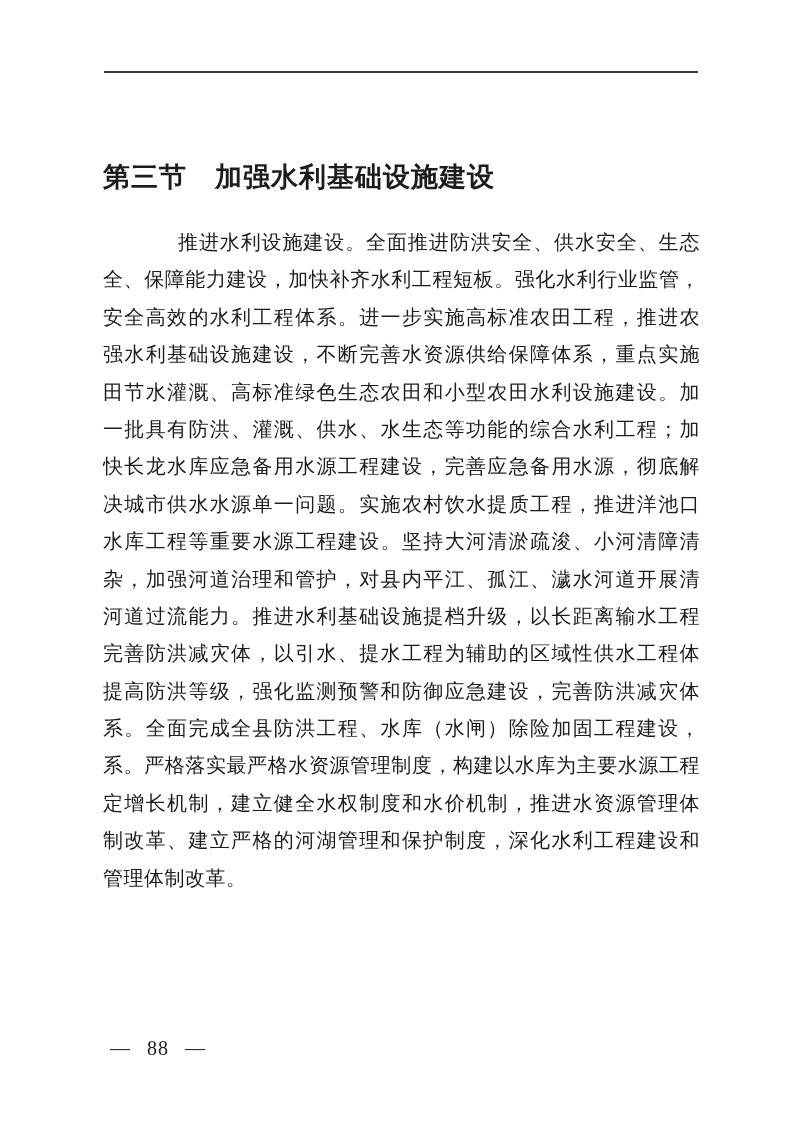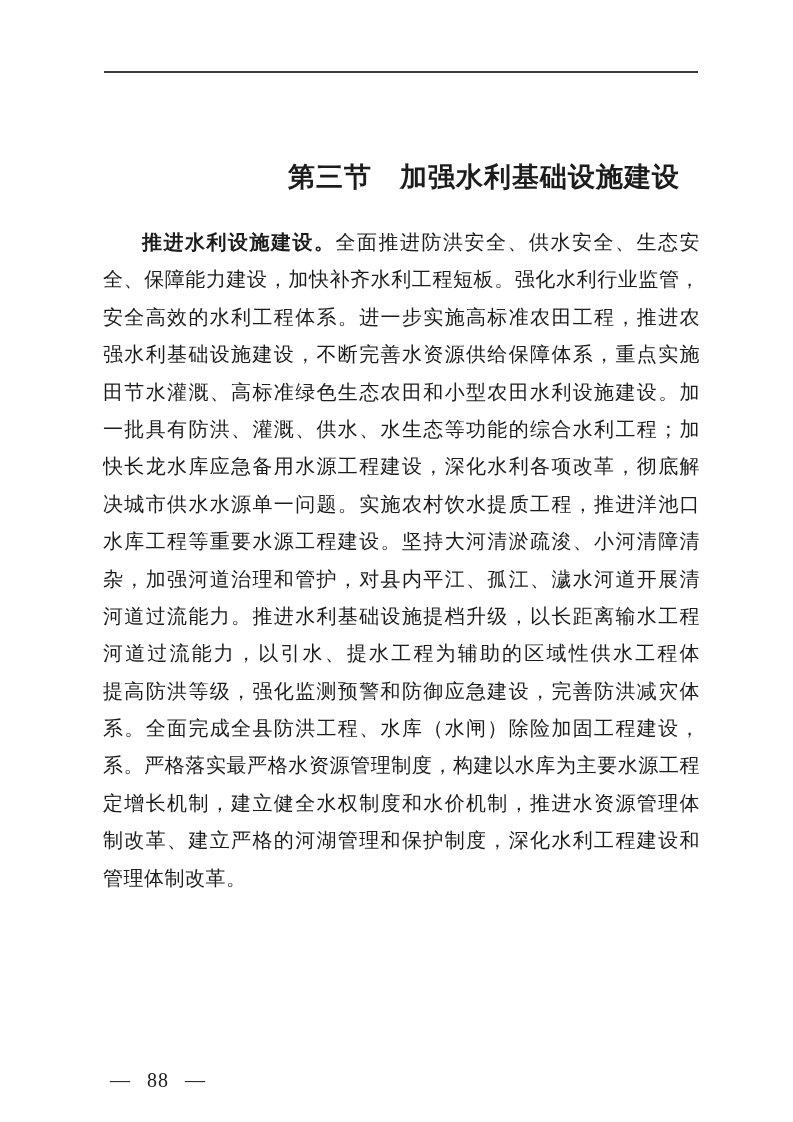--- a/index.html
+++ b/index.html
@@ -21,21 +21,21 @@
     background: #3c3c3c;
   }
   .section-title {
     position: absolute;
     left: 103px;
     top: 161px;
     width: 597px;
     box-sizing: border-box;
     padding-right: 20px;
     margin: 0;
-    text-align: right;
+    text-align: left;
     font-size: 27px;
     line-height: 32px;
     font-weight: bold;
     letter-spacing: 1px;
     white-space: nowrap;
   }
   .body-paragraph {
     position: absolute;
     left: 103px;
     top: 224px;
@@ -45,52 +45,51 @@
     font-size: 20px;
     line-height: 37.4px;
     height: 37.4px;
     overflow: hidden;
     text-align: justify;
     text-align-last: justify;
     letter-spacing: 0.5px;
   }
   .para-line.first { text-indent: 39px; }
   .para-line.last  { text-align-last: left; }
-  .para-line b { font-weight: bold; }
+  .para-line b { font-weight: normal; margin-left: 36px; }
   .page-number {
     position: absolute;
     left: 110px;
     top: 1036px;
     font-size: 20px;
     line-height: 24px;
     word-spacing: 10px;
     letter-spacing: 1px;
     white-space: nowrap;
-    margin-top: 32px;
   }
 </style>
 </head>
 <body>
 
 <div class="page">
   <div class="header-rule"></div>
   <h1 class="section-title">第三节　加强水利基础设施建设</h1>
   <div class="body-paragraph">
       <div class="para-line first"><b>推进水利设施建设。</b>全面推进防洪安全、供水安全、生态安</div>
       <div class="para-line">全、保障能力建设，加快补齐水利工程短板。强化水利行业监管，</div>
       <div class="para-line">安全高效的水利工程体系。进一步实施高标准农田工程，推进农</div>
       <div class="para-line">强水利基础设施建设，不断完善水资源供给保障体系，重点实施</div>
       <div class="para-line">田节水灌溉、高标准绿色生态农田和小型农田水利设施建设。加</div>
       <div class="para-line">一批具有防洪、灌溉、供水、水生态等功能的综合水利工程；加</div>
-      <div class="para-line">快长龙水库应急备用水源工程建设，深化水利各项改革，彻底解</div>
+      <div class="para-line">快长龙水库应急备用水源工程建设，完善应急备用水源，彻底解</div>
       <div class="para-line">决城市供水水源单一问题。实施农村饮水提质工程，推进洋池口</div>
       <div class="para-line">水库工程等重要水源工程建设。坚持大河清淤疏浚、小河清障清</div>
       <div class="para-line">杂，加强河道治理和管护，对县内平江、孤江、濊水河道开展清</div>
       <div class="para-line">河道过流能力。推进水利基础设施提档升级，以长距离输水工程</div>
-      <div class="para-line">河道过流能力，以引水、提水工程为辅助的区域性供水工程体</div>
+      <div class="para-line">完善防洪减灾体，以引水、提水工程为辅助的区域性供水工程体</div>
       <div class="para-line">提高防洪等级，强化监测预警和防御应急建设，完善防洪减灾体</div>
       <div class="para-line">系。全面完成全县防洪工程、水库（水闸）除险加固工程建设，</div>
       <div class="para-line">系。严格落实最严格水资源管理制度，构建以水库为主要水源工程</div>
       <div class="para-line">定增长机制，建立健全水权制度和水价机制，推进水资源管理体</div>
       <div class="para-line">制改革、建立严格的河湖管理和保护制度，深化水利工程建设和</div>
       <div class="para-line last">管理体制改革。</div>
     </div>
   <div class="page-number">— 88 —</div>
 </div>
 

